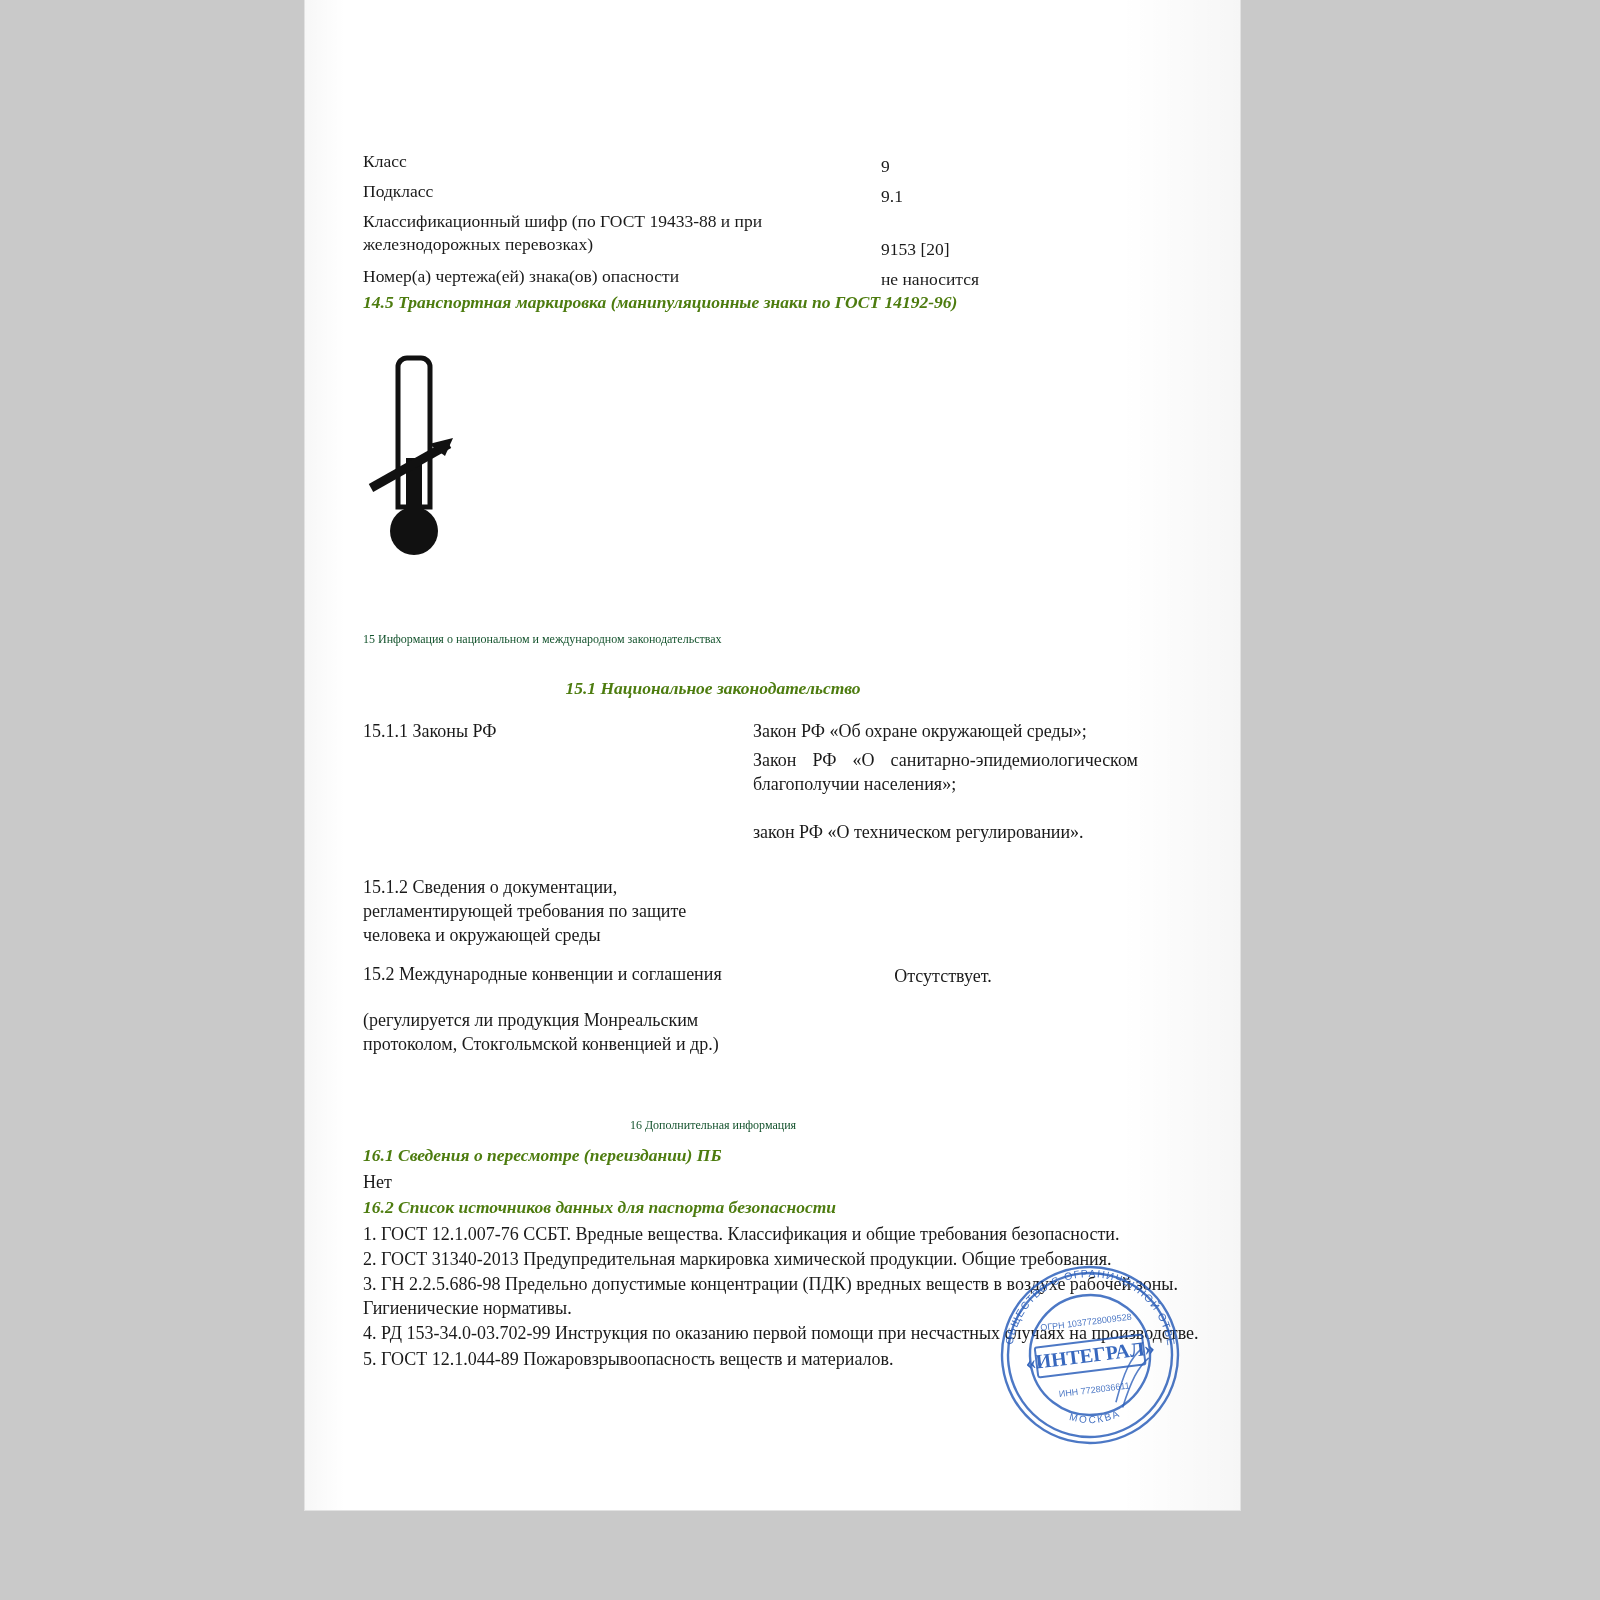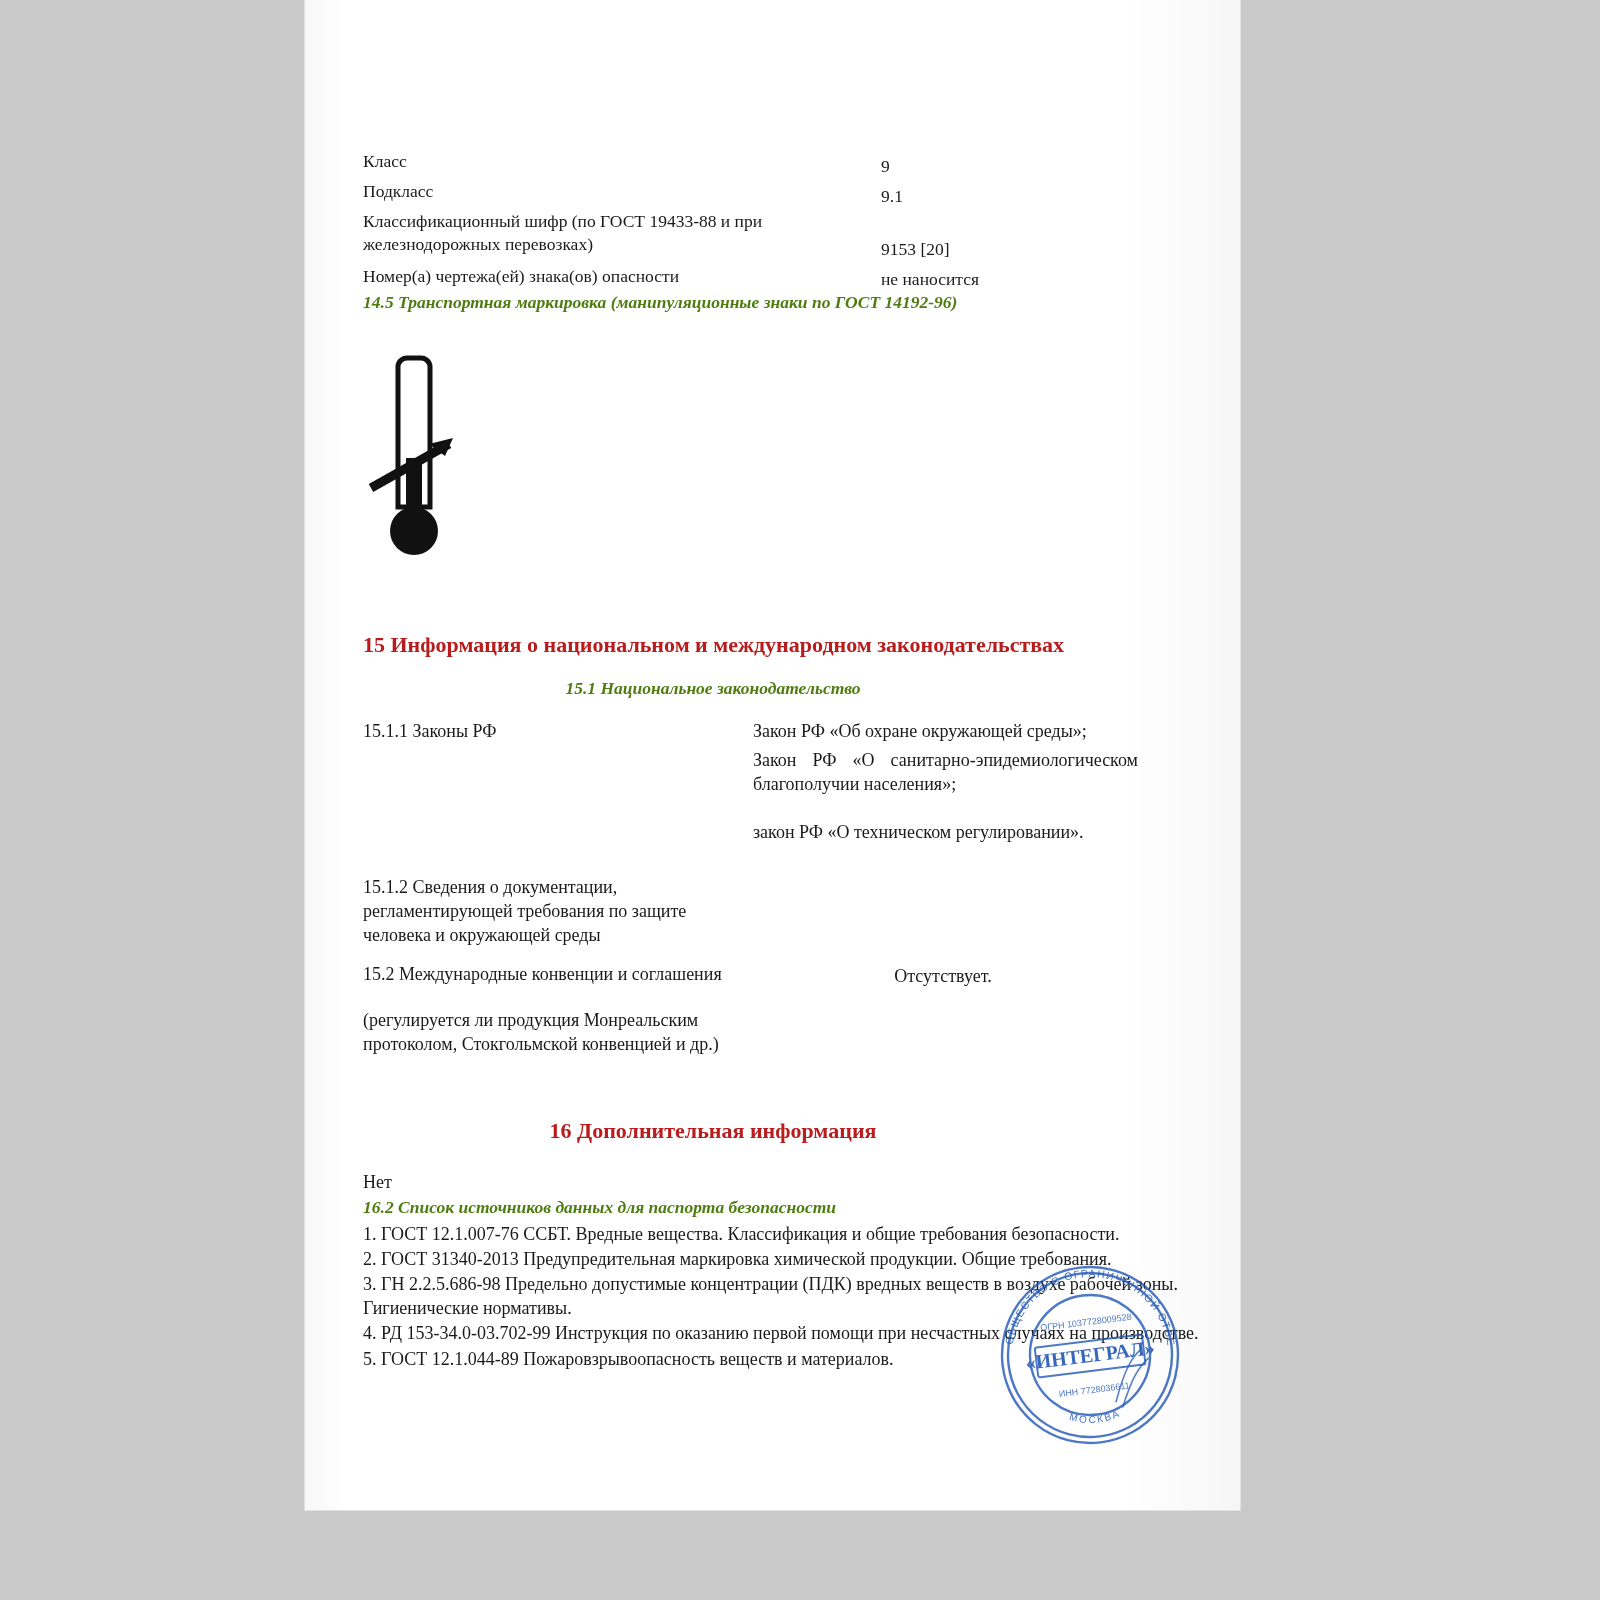--- a/index.html
+++ b/index.html
@@ -65,23 +65,23 @@
     color: #1a1a1a;
   }
 
   .just {
     text-align: justify;
     text-justify: inter-word;
   }
 
   .sect-title {
     position: absolute;
-    font-size: 22px;
-    font-weight: bold;
-    color: #b91c1c;
+    font-size: 12px;
+    font-weight: normal;
+    color: #14532d;
   }
   .sect-sub {
     position: absolute;
     font-size: 17.5px;
     font-weight: bold;
     font-style: italic;
     color: #4d7c0f;
   }
 
   .sources-list p {
@@ -151,20 +151,21 @@
     <div class="block just" style="left:448px; top:748px; width:385px;">Закон РФ «О санитарно-эпидемиологическом благополучии населения»;</div>
     <div class="block" style="left:448px; top:820px; width:420px;">закон РФ «О техническом регулировании».</div>
 
     <div class="block" style="left:58px; top:875px; width:370px;">15.1.2 Сведения о документации, регламентирующей требования по защите человека и окружающей среды</div>
 
     <div class="block" style="left:58px; top:962px; width:360px;">15.2 Международные конвенции и соглашения</div>
     <div class="block" style="left:58px; top:1008px; width:380px;">(регулируется ли продукция Монреальским протоколом, Стокгольмской конвенцией и др.)</div>
     <div class="block" style="left:448px; top:964px; width:380px;text-align:center;">Отсутствует.</div>
 
     <div class="sect-title" style="left:58px; top:1118px; width:700px;text-align:center;">16 Дополнительная информация</div>
+    <div class="sect-sub" style="left:58px; top:1145px; width:780px;">16.1 Сведения о пересмотре (переиздании) ПБ</div>
     <div class="block" style="left:58px; top:1170px; width:300px;">Нет</div>
     <div class="sect-sub" style="left:58px; top:1197px; width:800px;">16.2 Список источников данных для паспорта безопасности</div>
 
     <div class="block sources-list" style="left:58px; top:1222px; width:845px;">
       <p>1. ГОСТ 12.1.007-76 ССБТ. Вредные вещества. Классификация и общие требования безопасности.</p>
       <p>2. ГОСТ 31340-2013 Предупредительная маркировка химической продукции. Общие требования.</p>
       <p>3. ГН 2.2.5.686-98 Предельно допустимые концентрации (ПДК) вредных веществ в воздухе рабочей зоны. Гигиенические нормативы.</p>
       <p>4. РД 153-34.0-03.702-99 Инструкция по оказанию первой помощи при несчастных случаях на производстве.</p>
       <p>5. ГОСТ 12.1.044-89 Пожаровзрывоопасность веществ и материалов.</p>
     </div>

